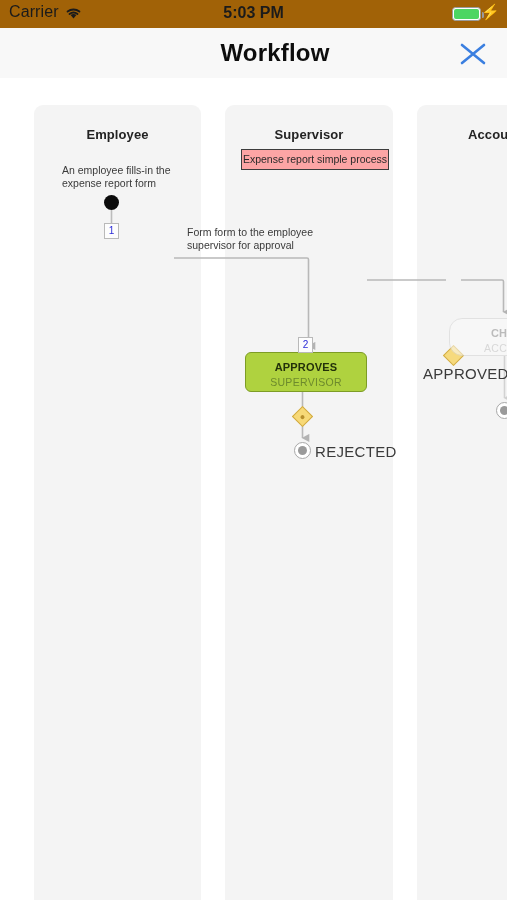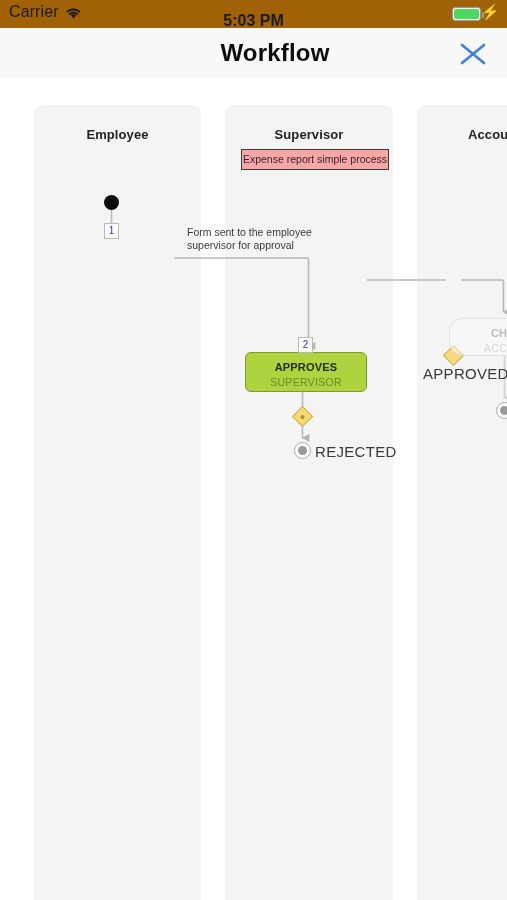--- a/index.html
+++ b/index.html
@@ -15,21 +15,21 @@
   .statusbar{
     position:absolute; left:0; top:0; width:507px; height:28px;
     background:#a16207;
   }
   .sb-carrier{
     position:absolute; left:9px; top:3px;
     font-size:16px; color:#1b1b1b; letter-spacing:.1px;
   }
   .sb-wifi{ position:absolute; left:64px; top:5px; width:19px; height:15px; }
   .sb-time{
-    position:absolute; left:0; top:12px; width:507px; text-align:center;
+    position:absolute; left:0; top:4px; width:507px; text-align:center;
     font-size:16px; font-weight:bold; color:#1b1b1b;
   }
   .sb-batt{
     position:absolute; right:26px; top:7px;
     width:29px; height:14px; border:1.4px solid #9a9a9a; border-radius:3.5px;
     background:#fff;
   }
   .sb-batt i{
     position:absolute; left:1.4px; top:1.4px; right:1.4px; bottom:1.4px;
     background:#4cd662; border-radius:2px; display:block;
@@ -233,21 +233,22 @@
       <path d="M293.5 312 L293.5 331" stroke="#b8b8b8" stroke-width="1.6" fill="none"></path>
 
       <path d="M293.5 348 L293.5 360" stroke="#b8b8b8" stroke-width="1.6" fill="none" marker-end="url(#ah)"></path>
 
       <path d="M358 202 L437 202" stroke="#b8b8b8" stroke-width="1.6" fill="none"></path>
       <path d="M452 202 L493 202 Q494.5 202 494.5 203.5 L494.5 234" stroke="#b8b8b8" stroke-width="1.6" fill="none" marker-end="url(#ah)"></path>
 
       <path d="M495.5 278 L495.5 320" stroke="#d2d2d2" stroke-width="1.6" fill="none" marker-end="url(#ahd)"></path>
     </svg>
 
-    <div class="annot annot-edge">Form sent to the employee supervisor for approval</div>
+    <div class="annot annot-start">An employee fills-in the expense report form</div>
+    <div class="annot annot-edge">Form form to the employee supervisor for approval</div>
 
     <div class="start-node"></div>
 
     <div class="badge badge-1">
       <span>1</span>
     </div>
 
     <div class="node node-approves">
       <div class="n-title">APPROVES</div>
       <div class="n-sub">SUPERVISOR</div>

